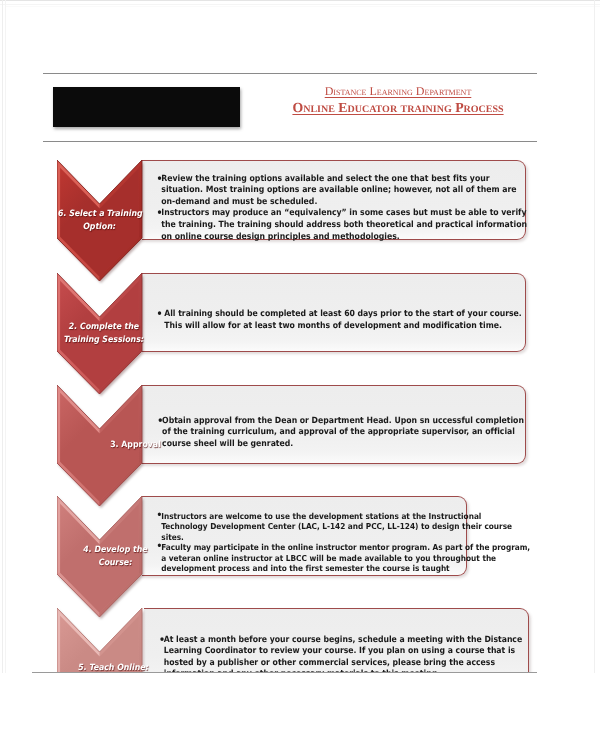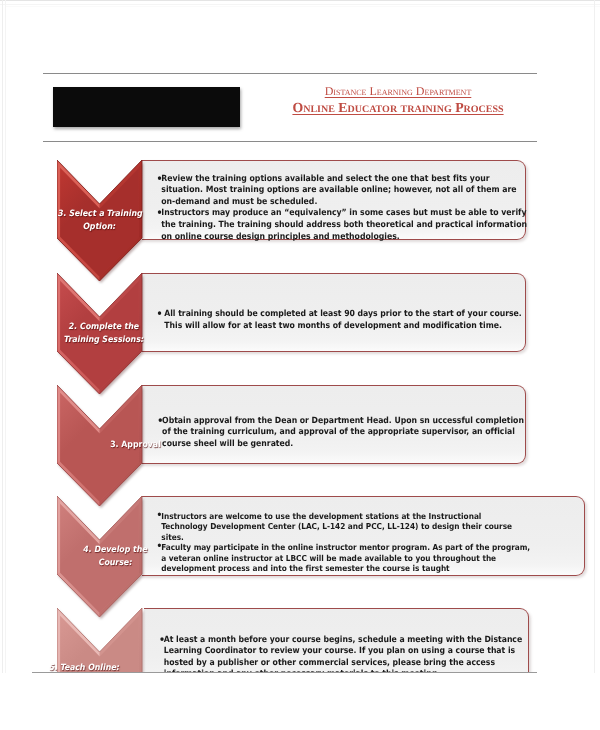--- a/index.html
+++ b/index.html
@@ -139,27 +139,27 @@
           <path filter="url(#f0)" fill="url(#g0)" d="M0 0 L42.5 44 L85 0 L85 78 L42.5 121 L0 78 Z"></path>
           <path fill="#DB6258" fill-opacity="0.95" d="M0 0 L42.5 44 L42.5 48.46 L3.1 7.67 Z"></path>
           <path fill="#DB6258" fill-opacity="0.62" d="M0 78 L0 0 L3.1 7.67 L3.1 76.73 Z"></path>
           <path fill="#DB6258" fill-opacity="0.42" d="M42.5 121 L0 78 L3.1 76.73 L42.5 116.59 Z"></path>
           <path fill="#7E1E1B" fill-opacity="0.18" d="M42.5 44 L85 0 L81.9 7.67 L42.5 48.46 Z"></path>
           <path fill="#7E1E1B" fill-opacity="0.3" d="M85 0 L85 78 L81.9 76.73 L81.9 7.67 Z"></path>
           <path fill="#7E1E1B" fill-opacity="0.22" d="M85 78 L42.5 121 L42.5 116.59 L81.9 76.73 Z"></path>
           <path fill="url(#h0)" d="M3.1 7.67 L42.5 48.46 L81.9 7.67 L81.9 76.73 L42.5 116.59 L3.1 76.73 Z"></path>
           <path fill="none" stroke="#7E1E1B" stroke-width="0.9" stroke-opacity="0.92" d="M0 0 L42.5 44 L85 0 L85 78 L42.5 121 L0 78 Z"></path>
         </svg>
-        <div class="chev-label" style="left: 58px; top: 48px; width: 83px;">3. Select a Training
+        <div class="chev-label" style="left: 58px; top: 48px; width: 83px;">6. Select a Training
 Option:</div>
       </div>
       <div class="row" style="left: 0px; top: 272.6px; width: 600px; height: 127px;">
         <div class="tbox" style="left: 141.5px; top: 0px; width: 384.5px; height: 79px; border-top-right-radius: 9px; border-bottom-right-radius: 9px; padding-top: 27.6px; padding-left: 7.2px;">
           <ul style="font-size: 8.6px; line-height: 11.6px;">
-            <li style="padding-left: 7.6px;">All training should be completed at least 90 days prior to the start of your course.
+            <li style="padding-left: 7.6px;">All training should be completed at least 60 days prior to the start of your course.
 This will allow for at least two months of development and modification time.</li>
           </ul>
         </div>
         <svg class="chev" width="95" height="131" viewBox="0 0 95 131" style="left: 57px; top: 0px;">
           <defs>
             <linearGradient id="g1" x1="0" y1="0" x2="0.9" y2="1">
               <stop offset="0%" stop-color="#DE7673"></stop>
               <stop offset="55%" stop-color="#C44B4C"></stop>
               <stop offset="100%" stop-color="#B23F40"></stop>
             </linearGradient>
@@ -215,21 +215,21 @@
           <path fill="#E08D8A" fill-opacity="0.42" d="M42.5 121 L0 78 L3.1 76.73 L42.5 116.59 Z"></path>
           <path fill="#97403F" fill-opacity="0.18" d="M42.5 44 L85 0 L81.9 7.67 L42.5 48.46 Z"></path>
           <path fill="#97403F" fill-opacity="0.3" d="M85 0 L85 78 L81.9 76.73 L81.9 7.67 Z"></path>
           <path fill="#97403F" fill-opacity="0.22" d="M85 78 L42.5 121 L42.5 116.59 L81.9 76.73 Z"></path>
           <path fill="url(#h2)" d="M3.1 7.67 L42.5 48.46 L81.9 7.67 L81.9 76.73 L42.5 116.59 L3.1 76.73 Z"></path>
           <path fill="none" stroke="#97403F" stroke-width="0.9" stroke-opacity="0.92" d="M0 0 L42.5 44 L85 0 L85 78 L42.5 121 L0 78 Z"></path>
         </svg>
         <div class="chev-label" style="left: 58px; top: 54.5px; width: 83px; font-style: normal; margin-left: 36px;">3. Approval</div>
       </div>
       <div class="row" style="left: 0px; top: 496px; width: 600px; height: 127px;">
-        <div class="tbox" style="left: 141.5px; top: 0px; width: 443px; height: 80px; border-top-right-radius: 9px; border-bottom-right-radius: 9px; padding-top: 5.5px; padding-left: 7.2px;">
+        <div class="tbox" style="left: 141.5px; top: 0px; width: 325px; height: 80px; border-top-right-radius: 9px; border-bottom-right-radius: 9px; padding-top: 5.5px; padding-left: 7.2px;">
           <ul style="font-size: 8.2px; line-height: 10.6px;">
             <li style="padding-left: 4.6px;">Instructors are welcome to use the development stations at the Instructional
 Technology Development Center (LAC, L-142 and PCC, LL-124) to design their course
 sites.</li>
             <li style="padding-left: 4.6px;">Faculty may participate in the online instructor mentor program. As part of the program,
 a veteran online instructor at LBCC will be made available to you throughout the
 development process and into the first semester the course is taught</li>
           </ul>
         </div>
         <svg class="chev" width="95" height="131" viewBox="0 0 95 131" style="left: 57px; top: 0px;">
@@ -289,18 +289,18 @@
           <path filter="url(#f4)" fill="url(#g4)" d="M0 0 L42.5 44 L85 0 L85 78 L42.5 121 L0 78 Z"></path>
           <path fill="#E9BAB6" fill-opacity="0.95" d="M0 0 L42.5 44 L42.5 48.46 L3.1 7.67 Z"></path>
           <path fill="#E9BAB6" fill-opacity="0.62" d="M0 78 L0 0 L3.1 7.67 L3.1 76.73 Z"></path>
           <path fill="#E9BAB6" fill-opacity="0.42" d="M42.5 121 L0 78 L3.1 76.73 L42.5 116.59 Z"></path>
           <path fill="#B0706C" fill-opacity="0.18" d="M42.5 44 L85 0 L81.9 7.67 L42.5 48.46 Z"></path>
           <path fill="#B0706C" fill-opacity="0.3" d="M85 0 L85 78 L81.9 76.73 L81.9 7.67 Z"></path>
           <path fill="#B0706C" fill-opacity="0.22" d="M85 78 L42.5 121 L42.5 116.59 L81.9 76.73 Z"></path>
           <path fill="url(#h4)" d="M3.1 7.67 L42.5 48.46 L81.9 7.67 L81.9 76.73 L42.5 116.59 L3.1 76.73 Z"></path>
           <path fill="none" stroke="#B0706C" stroke-width="0.9" stroke-opacity="0.92" d="M0 0 L42.5 44 L85 0 L85 78 L42.5 121 L0 78 Z"></path>
         </svg>
-        <div class="chev-label" style="left: 43px; top: 54.5px; width: 83px;">5. Teach Online:</div>
+        <div class="chev-label" style="left: 72px; top: 54.5px; width: 83px;">5. Teach Online:</div>
       </div>
     </div>
   <div id="page-clip"></div>
   <div class="hrule" id="hrule3"></div>
 </div>
 
 </body></html>

